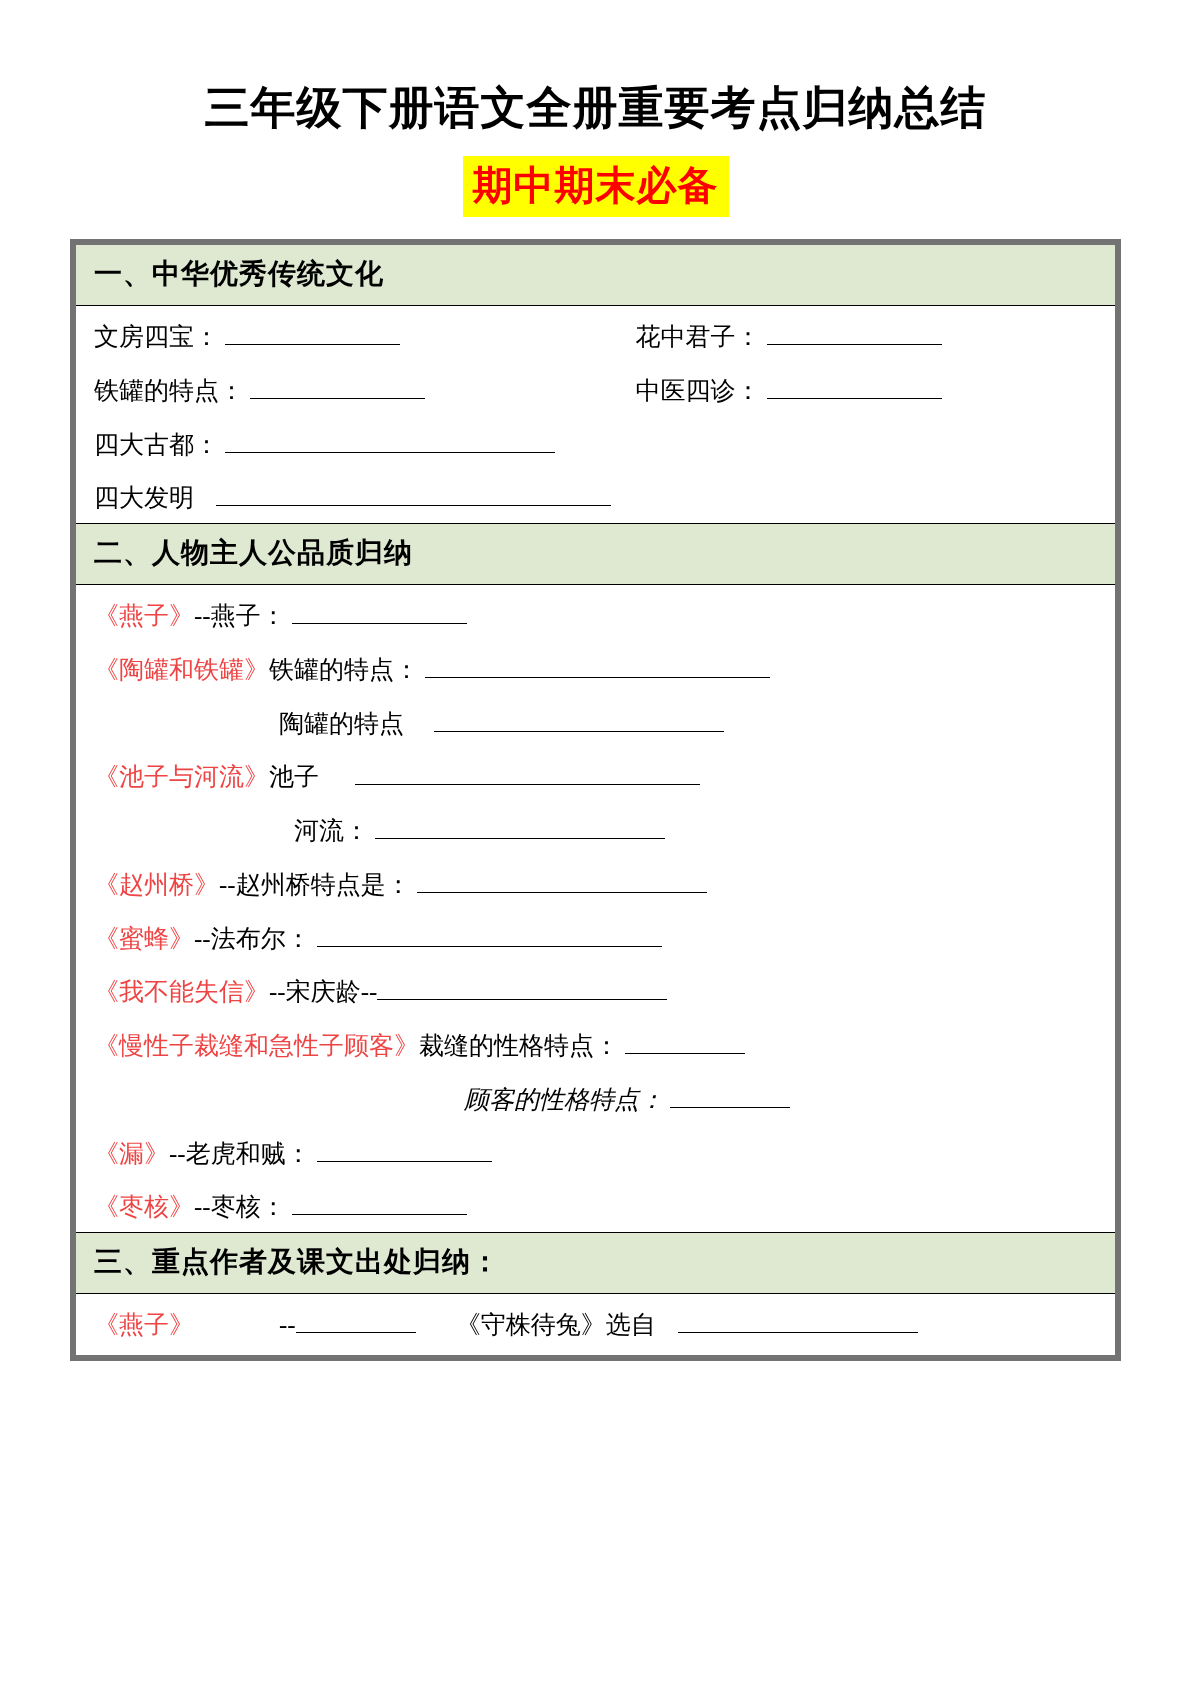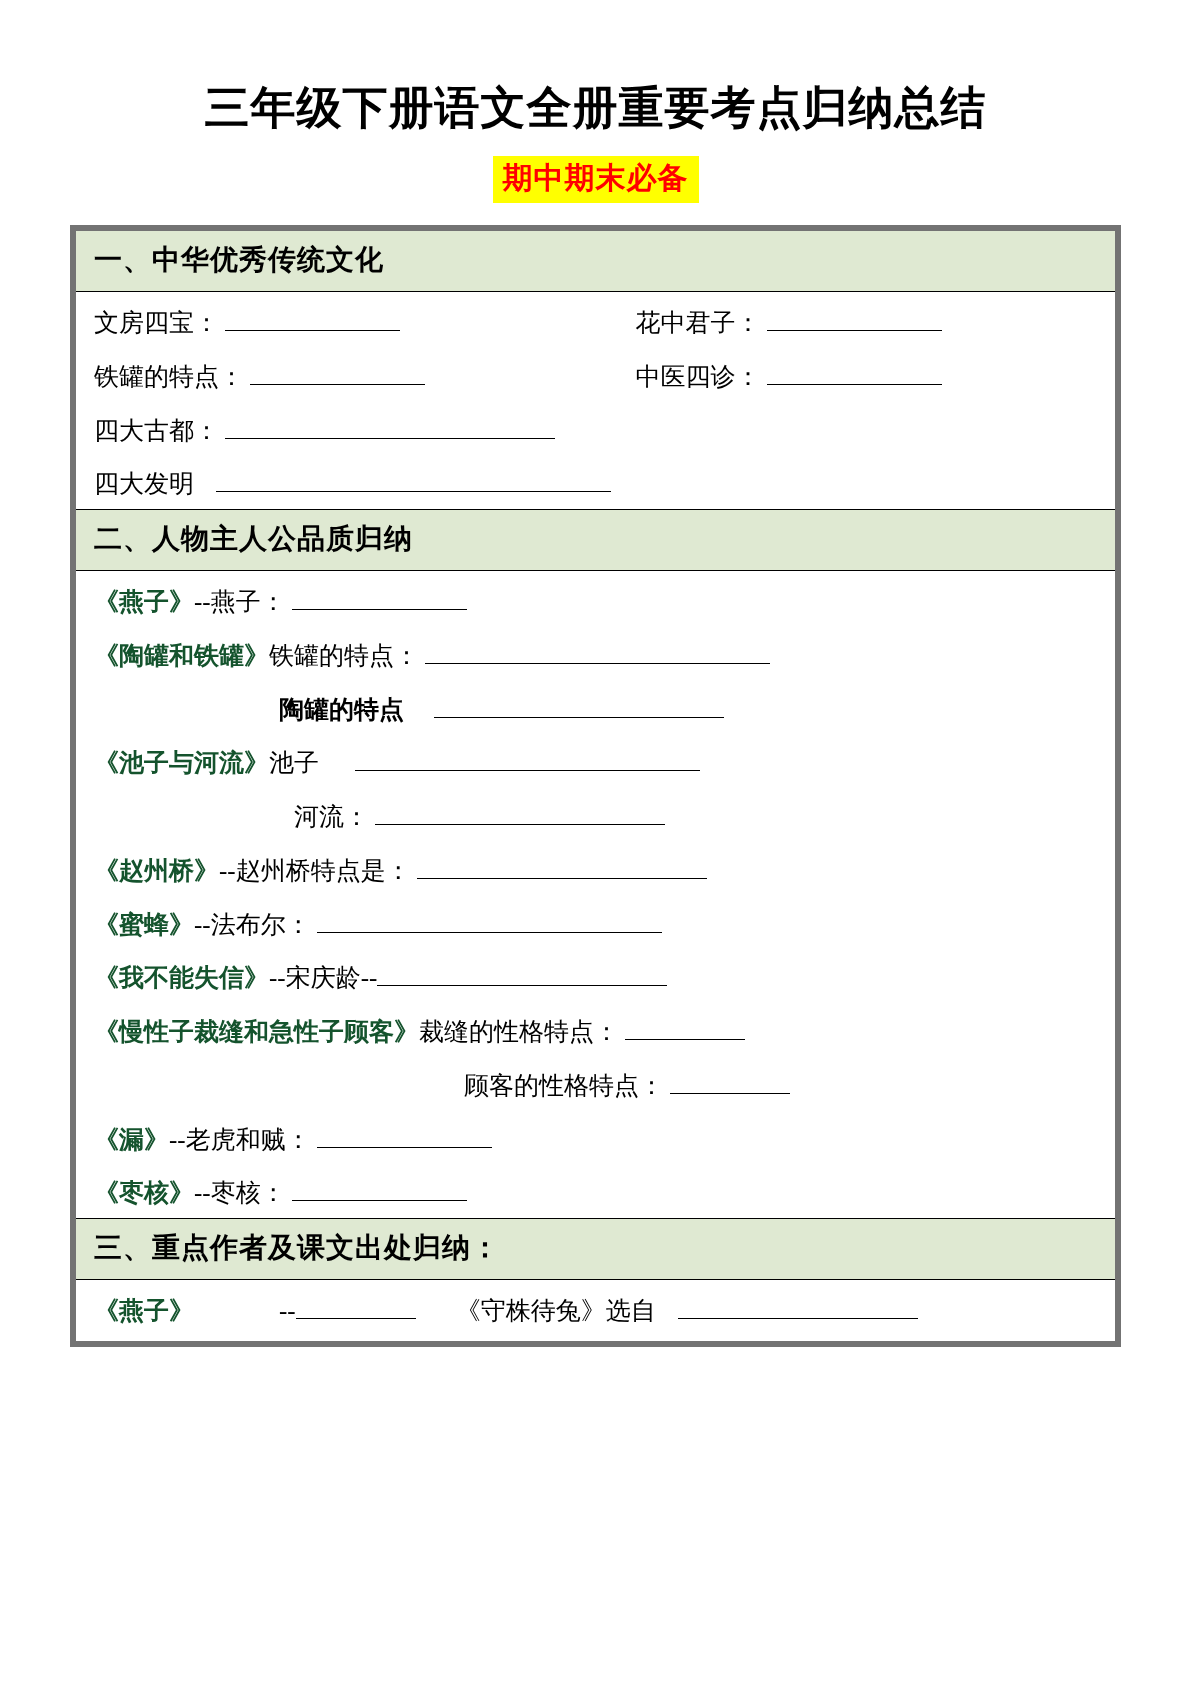--- a/index.html
+++ b/index.html
@@ -33,21 +33,21 @@
   .subtitle-wrap {
     text-align: center;
     margin: 18px 0 22px 0;
   }
   .subtitle {
     display: inline-block;
     background: #ffff00;
     color: #ff0000;
     font-family: "Liberation Sans", sans-serif;
     font-weight: bold;
-    font-size: 30px;
+    font-size: 40px;
     padding: 2px 10px 4px 10px;
     letter-spacing: 1px;
   }
   .doc-table {
     border: 6px solid #737373;
     border-collapse: collapse;
     width: 100%;
   }
   .section-head {
     background: #dfe9d2;
@@ -70,41 +70,41 @@
     line-height: 1.15;
   }
   .row:last-child { margin-bottom: 4px; }
   .col {
     display: flex;
     align-items: baseline;
   }
   .col-left { width: 54%; }
   .lbl { white-space: nowrap; }
   .red {
-    color: #14532d;
-    font-family: "Liberation Sans", sans-serif;
-    font-weight: bold;
+    color: #ef4444;
+    font-family: "Liberation Sans", sans-serif;
+    font-weight: normal;
     white-space: nowrap;
   }
   .blank {
     display: inline-block;
     border-bottom: 1.6px solid #000;
     height: 24px;
     margin-left: 6px;
   }
   .b-sm { width: 120px; }
   .b-md { width: 175px; }
   .b-lg { width: 240px; }
   .b-xl { width: 290px; }
   .b-xxl { width: 345px; }
   .b-w1 { width: 330px; }
   .b-w2 { width: 395px; }
-  .indent-1 { padding-left: 185px; font-weight: bold; }
+  .indent-1 { padding-left: 185px; }
   .indent-2 { padding-left: 200px; }
-  .indent-3 { padding-left: 370px; }
+  .indent-3 { padding-left: 370px; font-style: italic; }
   .last-line {
     display: flex;
     align-items: baseline;
     font-size: 25px;
   }
   .gap-a { display: inline-block; width: 85px; }
   .gap-b { display: inline-block; width: 40px; }
   .footer {
     position: absolute;
     left: 0;

